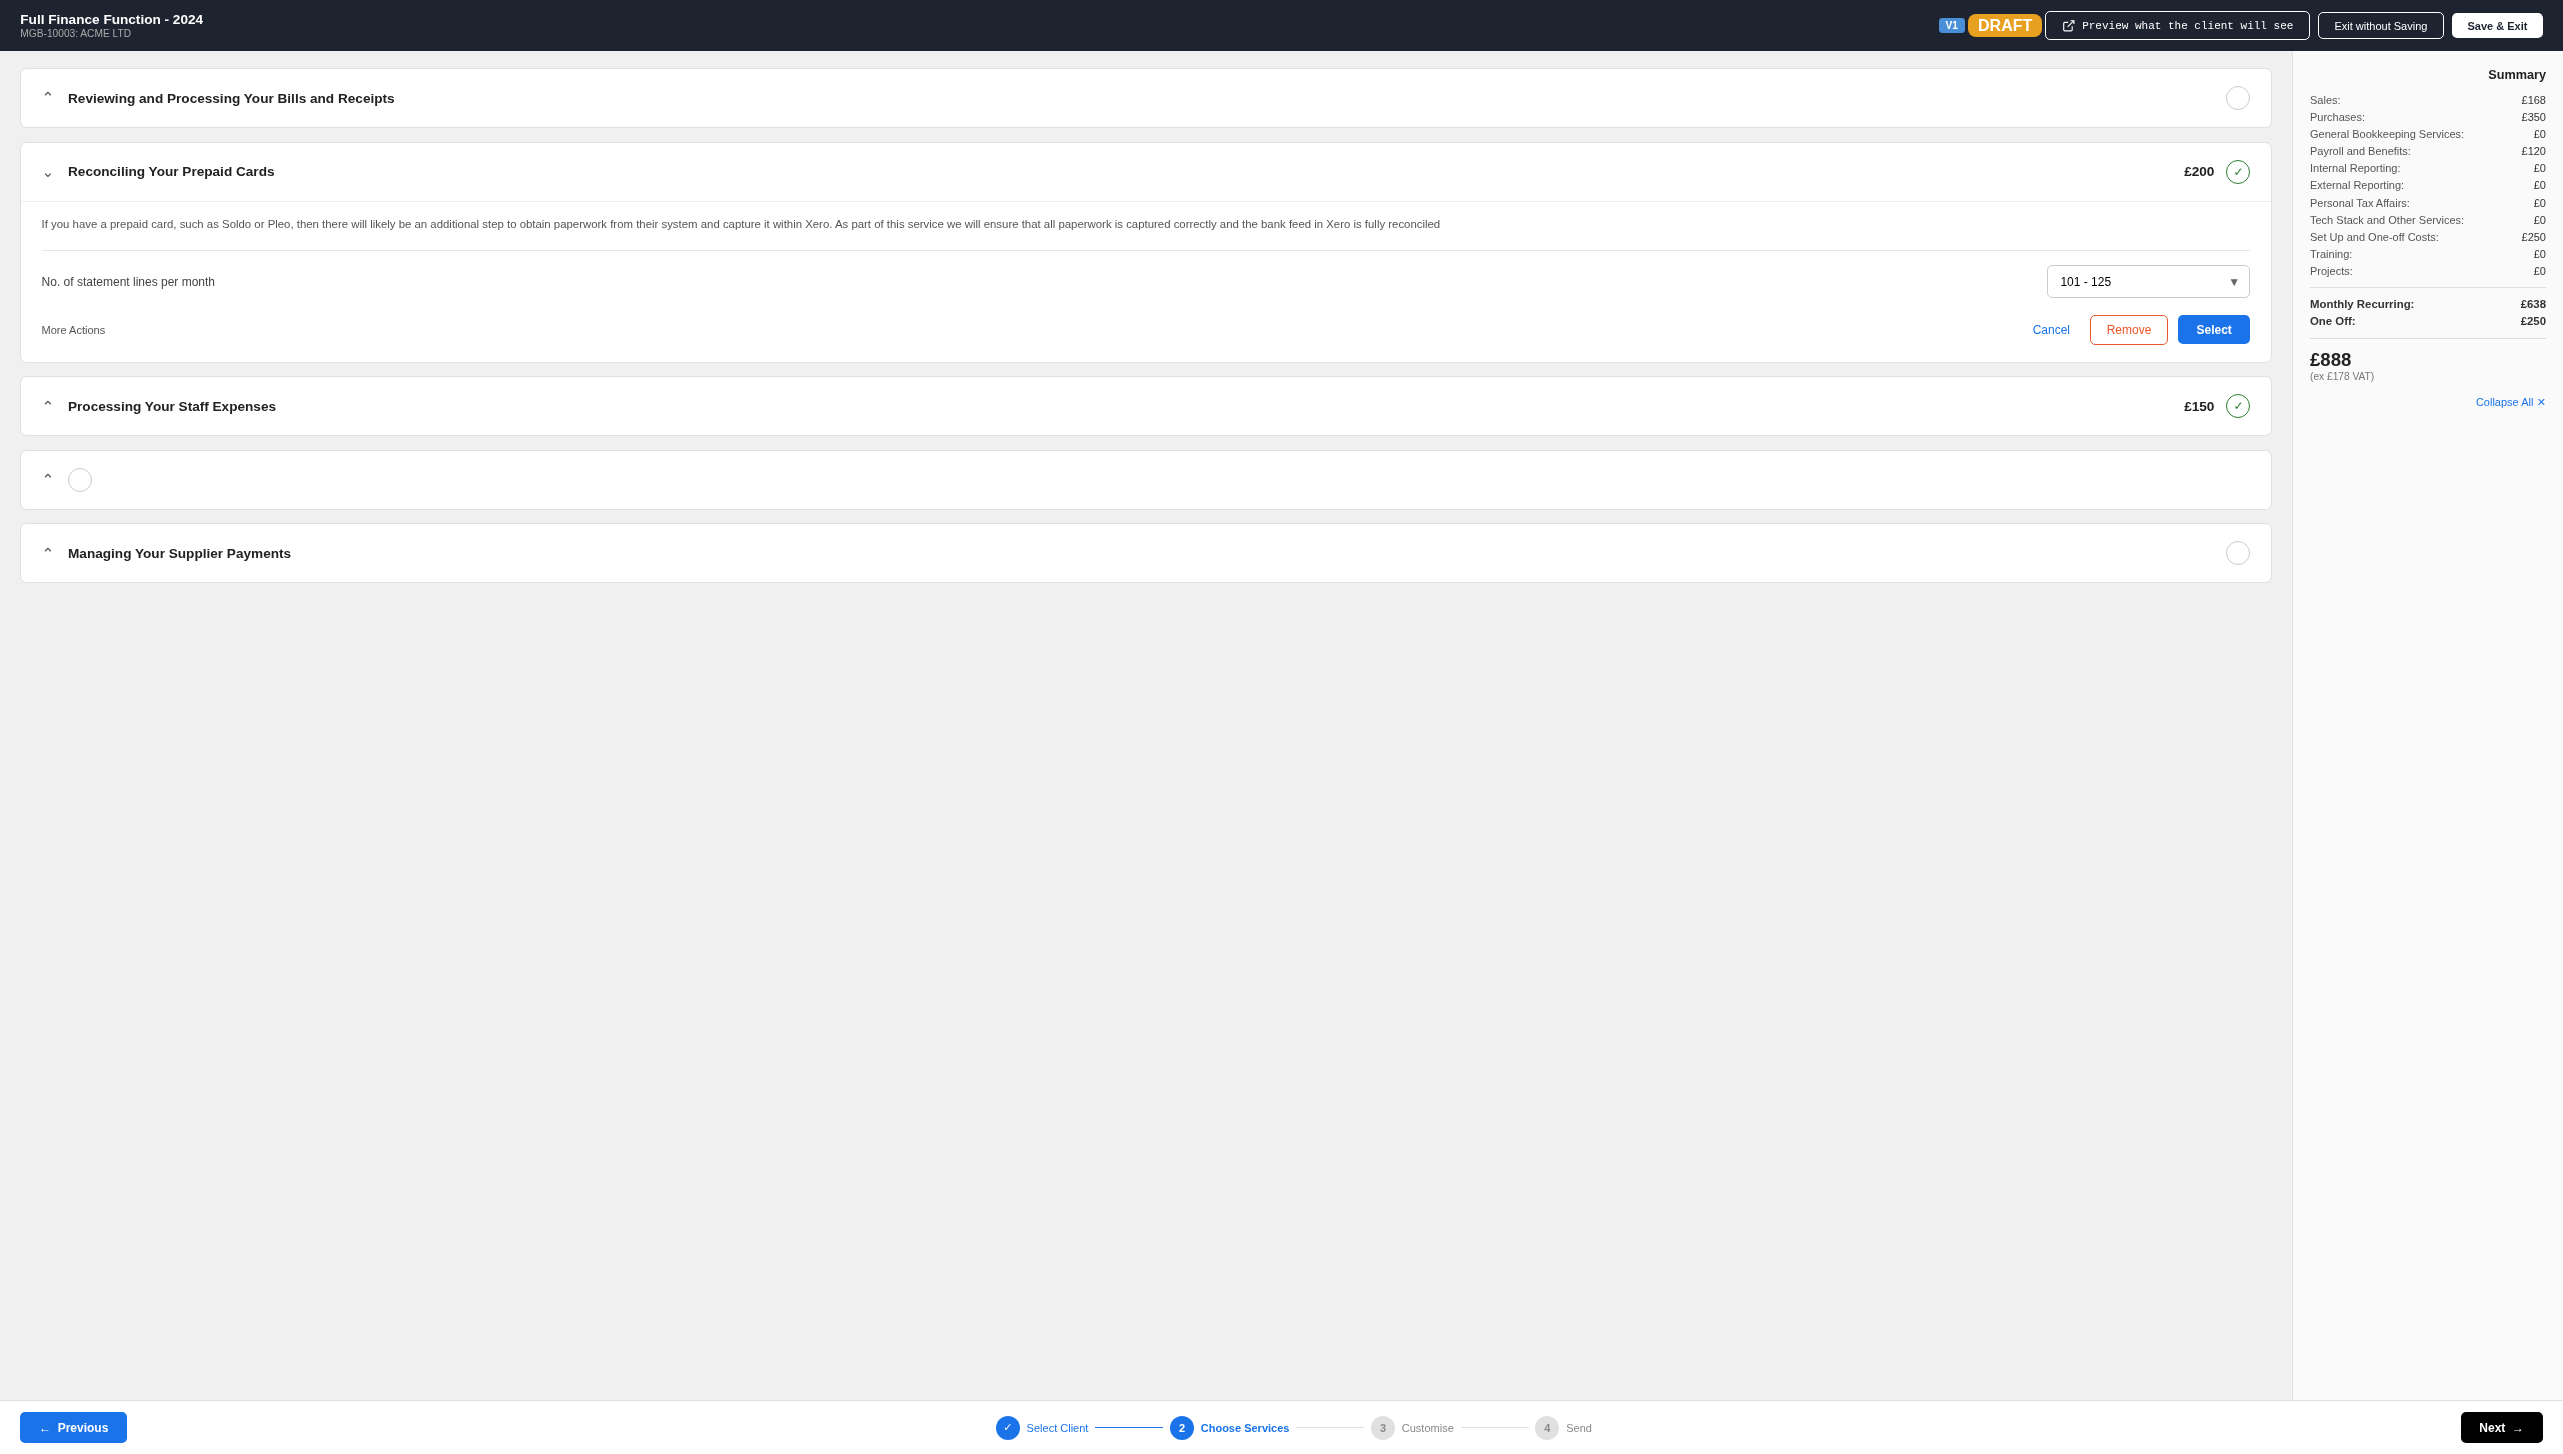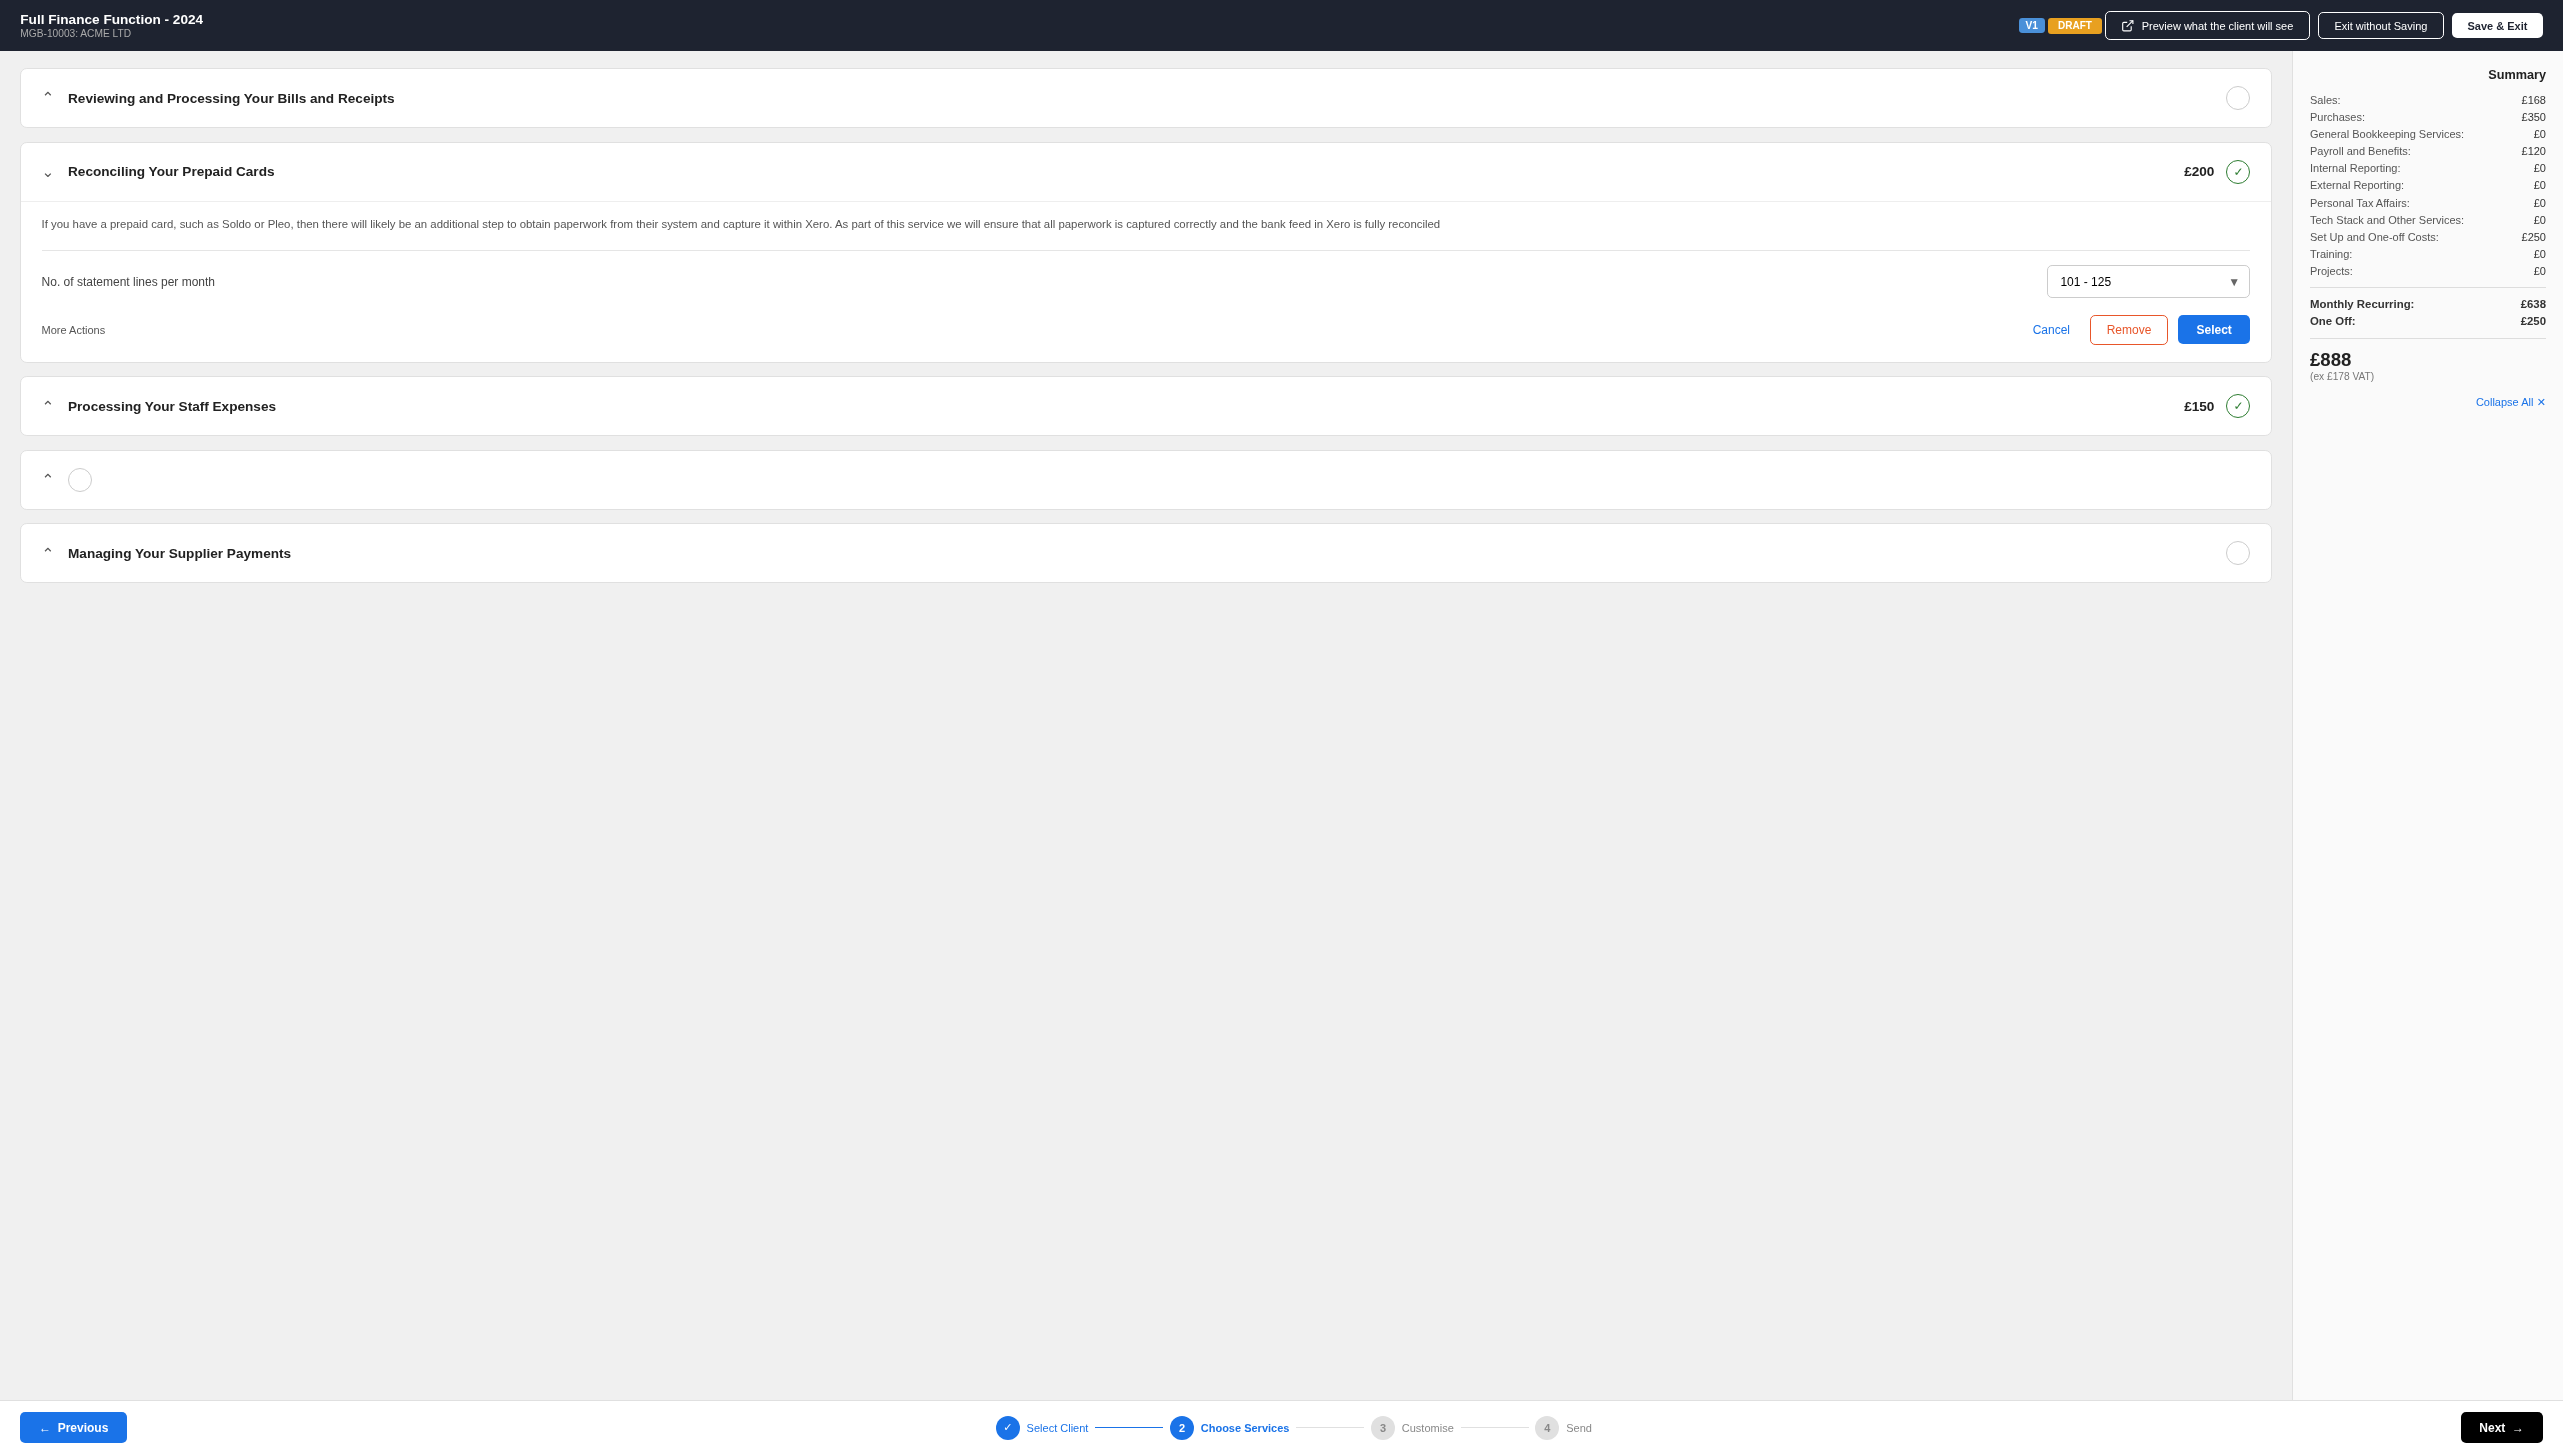--- a/index.html
+++ b/index.html
@@ -22,37 +22,38 @@
       background: #4a90d9;
       color: white;
       border-radius: 3.4px;
       padding: 1.7px 6.8px;
       font-size: 10.2px;
       font-weight: 600;
     }
     .badge-draft {
       background: #e8a020;
       color: white;
-      border-radius: 3px;
+      border-radius: 8px;
       padding: 2.5px 10.2px;
-      font-size: 10px;
+      font-size: 16px;
       font-weight: 600;
     }
     .header-actions { display: flex; gap: 8.5px; align-items: center; }
     .btn-preview {
       background: transparent;
       color: white;
       border: 1.3px solid white;
       border-radius: 5.1px;
       padding: 6.8px 15.3px;
       font-size: 11px;
       cursor: pointer;
       display: flex;
       align-items: center;
       gap: 6.8px;
+      font-family: Liberation Mono, monospace;
     }
     .btn-exit {
       background: transparent;
       color: white;
       border: 1.3px solid white;
       border-radius: 5.1px;
       padding: 6.8px 15.3px;
       font-size: 11px;
       cursor: pointer;
     }

